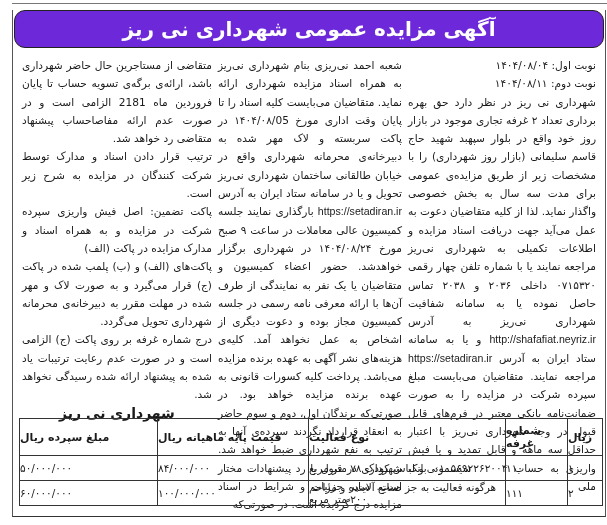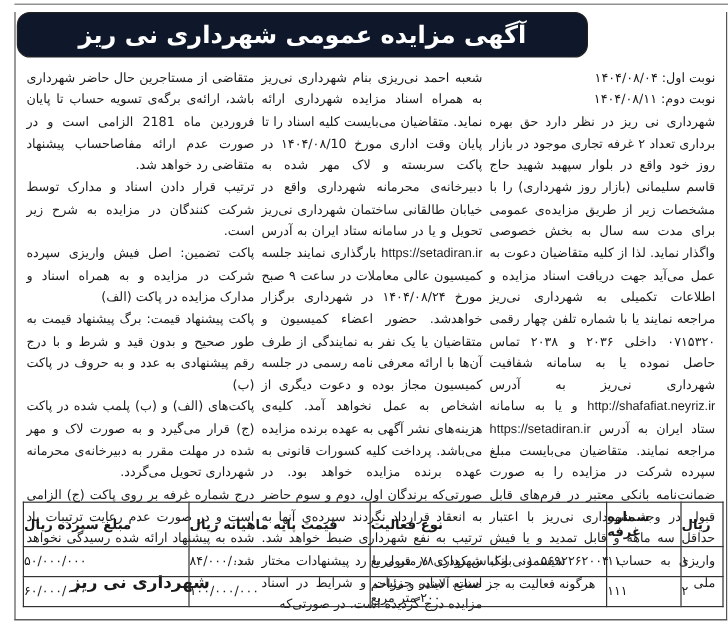--- a/index.html
+++ b/index.html
@@ -1,21 +1,21 @@
 <!DOCTYPE html>
 <html><head>
 <meta charset="utf-8">
 <style>
   html, body { margin:0; padding:0; background:#ffffff; }
   body { width:607px; height:525px; position:relative; overflow:hidden;
          font-family:"DejaVu Sans", sans-serif; color:#1a1a1a; }
   .top-rule { position:absolute; left:12px; right:0; top:0; height:3px; border-bottom:1px solid #777; }
   .frame { position:absolute; left:12px; top:10px; width:594px; height:507px;
            border-left:1px solid #555; border-right:1px solid #555; border-bottom:1px solid #333; box-sizing:border-box; }
-  .title-bar { position:absolute; left:14px; top:10px; width:476px; height:38px; background:#0f172a;
+  .title-bar { position:absolute; left:14px; top:10px; width:590px; height:38px; background:#6d28d9;
                border:1.5px solid #222; border-radius:11px; box-sizing:border-box;
                display:flex; align-items:center; justify-content:center; }
   .title-bar span { color:#fff; font-weight:bold; font-size:20px; direction:rtl; letter-spacing:0; }
   .cols { position:absolute; left:16px; top:56px; width:586px; height:360px; direction:rtl;
           display:flex; gap:0; }
   .col { font-size:10.6px; line-height:18.3px; text-align:justify; text-align-last:right; direction:rtl; box-sizing:border-box; }
   .col p { margin:0; }
   .col-1 { width:196px; padding-left:6px; }
   .col-2 { width:196px; padding:0 6px; }
   .col-3 { width:194px; padding-right:6px; }
@@ -45,30 +45,29 @@
     <p>
       <span>شهرداری نی ریز در نظر دارد حق بهره برداری تعداد ۲ غرفه تجاری موجود در بازار روز خود واقع در بلوار سپهبد شهید حاج قاسم سلیمانی (بازار روز شهرداری) را با مشخصات زیر از طریق مزایده‌ی عمومی برای مدت سه سال به بخش خصوصی واگذار نماید. لذا از کلیه متقاضیان دعوت به عمل می‌آید جهت دریافت اسناد مزایده و اطلاعات تکمیلی به شهرداری نی‌ریز مراجعه نمایند یا با شماره تلفن چهار رقمی ۰۷۱۵۳۲۰ داخلی ۲۰۳۶ و ۲۰۳۸ تماس حاصل نموده یا به سامانه شفافیت شهرداری نی‌ریز به آدرس</span>
       <span class="ltr">http://shafafiat.neyriz.ir</span>
       <span>و یا به سامانه ستاد ایران به آدرس</span>
       <span class="ltr">https://setadiran.ir</span>
       <span>مراجعه نمایند. متقاضیان می‌بایست مبلغ سپرده شرکت در مزایده را به صورت ضمانت‌نامه بانکی معتبر در فرم‌های قابل قبول در وجه شهرداری نی‌ریز با اعتبار حداقل سه ماهه و قابل تمدید و یا فیش واریزی به حساب ۰۱۰۵۶۹۲۲۶۲۰۰۴ بانک ملی</span>
     </p>
   </div>
   <div class="col col-2">
     <p>
-      <span>شعبه احمد نی‌ریزی بنام شهرداری نی‌ریز به همراه اسناد مزایده شهرداری ارائه نماید. متقاضیان می‌بایست کلیه اسناد را تا پایان وقت اداری مورخ ۱۴۰۴/۰۸/10 در پاکت سربسته و لاک مهر شده به دبیرخانه‌ی محرمانه شهرداری واقع در خیابان طالقانی ساختمان شهرداری نی‌ریز تحویل و یا در سامانه ستاد ایران به آدرس</span>
+      <span>شعبه احمد نی‌ریزی بنام شهرداری نی‌ریز به همراه اسناد مزایده شهرداری ارائه نماید. متقاضیان می‌بایست کلیه اسناد را تا پایان وقت اداری مورخ ۱۴۰۴/۰۸/05 در پاکت سربسته و لاک مهر شده به دبیرخانه‌ی محرمانه شهرداری واقع در خیابان طالقانی ساختمان شهرداری نی‌ریز تحویل و یا در سامانه ستاد ایران به آدرس</span>
       <span class="ltr">https://setadiran.ir</span>
       <span>بارگذاری نمایند جلسه کمیسیون عالی معاملات در ساعت ۹ صبح مورخ ۱۴۰۴/۰۸/۲۴ در شهرداری برگزار خواهدشد. حضور اعضاء کمیسیون و متقاضیان یا یک نفر به نمایندگی از طرف آن‌ها با ارائه معرفی نامه رسمی در جلسه کمیسیون مجاز بوده و دعوت دیگری از اشخاص به عمل نخواهد آمد. کلیه‌ی هزینه‌های نشر آگهی به عهده برنده مزایده می‌باشد. پرداخت کلیه کسورات قانونی به عهده برنده مزایده خواهد بود. در صورتی‌که برندگان اول، دوم و سوم حاضر به انعقاد قرارداد نگردند سپرده‌ی آنها به ترتیب به نفع شهرداری ضبط خواهد شد. شهرداری در قبول یا رد پیشنهادات مختار است. سایر جزئیات و شرایط در اسناد مزایده درج گردیده است. در صورتی‌که</span>
     </p>
   </div>
   <div class="col col-1">
     <p>متقاضی از مستاجرین حال حاضر شهرداری باشد، ارائه‌ی برگه‌ی تسویه حساب تا پایان فروردین ماه 2181 الزامی است و در صورت عدم ارائه مفاصاحساب پیشنهاد متقاضی رد خواهد شد.</p>
     <p>ترتیب قرار دادن اسناد و مدارک توسط شرکت کنندگان در مزایده به شرح زیر است.</p>
     <p>پاکت تضمین: اصل فیش واریزی سپرده شرکت در مزایده و به همراه اسناد و مدارک مزایده در پاکت (الف)</p>
-    <p>پاکت پیشنهاد قیمت: برگ پیشنهاد قیمت به طور صحیح و بدون قید و شرط و با درج رقم پیشنهادی به عدد و به حروف در پاکت (ب)</p>
     <p>پاکت‌های (الف) و (ب) پلمب شده در پاکت (ج) قرار می‌گیرد و به صورت لاک و مهر شده در مهلت مقرر به دبیرخانه‌ی محرمانه شهرداری تحویل می‌گردد.</p>
     <p>درج شماره غرفه بر روی پاکت (ج) الزامی است و در صورت عدم رعایت ترتیبات یاد شده به پیشنهاد ارائه شده رسیدگی نخواهد شد.</p>
     <p class="sign">شهرداری نی ریز</p>
   </div>
 </div>
 
 <table class="items">
   <thead>
     <tr>
       <th style="width:34px">ریال</th>

